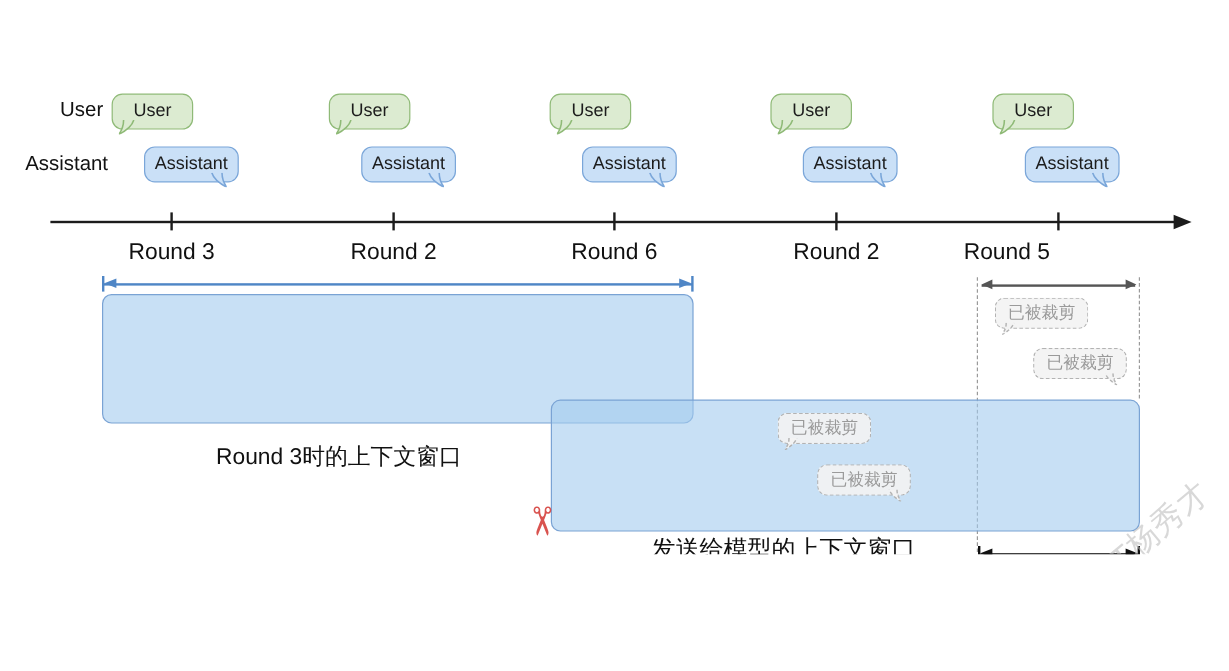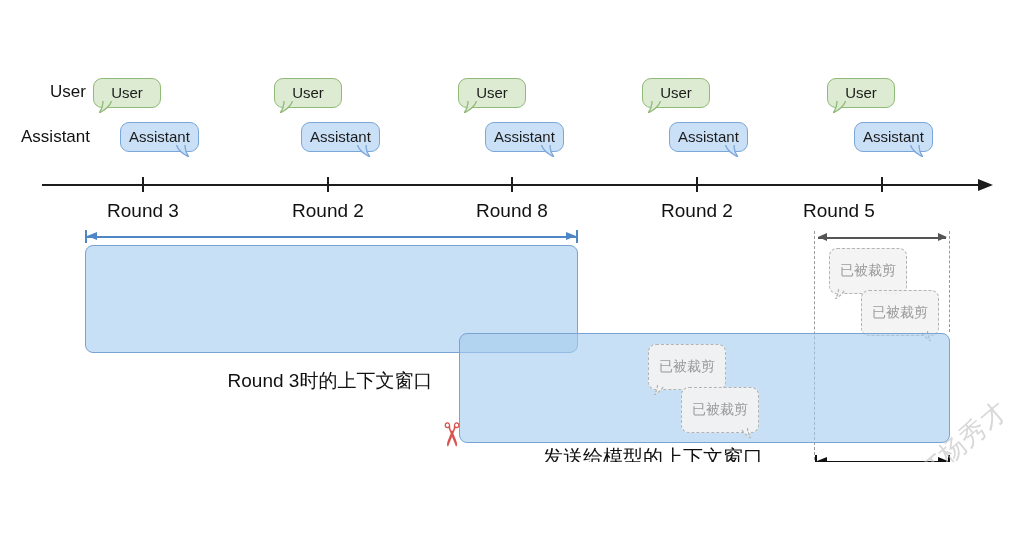--- a/index.html
+++ b/index.html
@@ -51,21 +51,21 @@
   
   .window-rect {
     background:rgba(164,203,239,0.60);
     border:1.5px solid #7aa3d4; border-radius:8px;
   }
 
   
   .trim {
     position:absolute; border:1.4px dashed #b3b3b3; border-radius:8px;
     background:rgba(243,243,243,0.90); color:#9a9a9a;
-    font-size:14px; padding:13px 10px; white-space:nowrap;
+    font-size:14px; padding:3px 10px; white-space:nowrap;
   }
   .trim .tail { position:absolute; bottom:-9px; }
   .trim .tail.tl { left:5px; } .trim .tail.tr { right:7px; }
 
   
   .anno { font-size:19px; color:#111; white-space:nowrap; }
   .scissors {
     font-size:33px; color:#d9534f; transform:rotate(90deg);
     transform-origin:center; line-height:1;
   }
@@ -151,21 +151,21 @@
 
   <div class="abs tl-line"></div>
   <div class="abs tl-head"></div>
   <div class="abs tick" style="left:142px"></div>
   <div class="abs tick" style="left:327px"></div>
   <div class="abs tick" style="left:511px"></div>
   <div class="abs tick" style="left:696px"></div>
   <div class="abs tick" style="left:881px"></div>
   <div class="abs round-label" style="left:68px">Round 3</div>
   <div class="abs round-label" style="left:253px">Round 2</div>
-  <div class="abs round-label" style="left:437px">Round 8</div>
+  <div class="abs round-label" style="left:437px">Round 6</div>
   <div class="abs round-label" style="left:622px">Round 2</div>
   <div class="abs round-label" style="left:764px">Round 5</div>
 
   <div class="abs mline z2" style="left:86px;top:236px;width:491px;background:#4f86c6"></div>
   <div class="abs bar z2" style="left:85px;top:230px;height:13px;background:#4f86c6"></div>
   <div class="abs bar z2" style="left:576px;top:230px;height:13px;background:#4f86c6"></div>
   <div class="abs ah l z2" style="left:87px;top:232px;border-right:10px solid #4f86c6"></div>
   <div class="abs ah r z2" style="left:566px;top:232px;border-left:10px solid #4f86c6"></div>
 
   <div class="abs vdash z1" style="left:814px;top:231px;height:229px"></div>
@@ -193,21 +193,21 @@
     <span class="tail tl"><svg width="13" height="10" viewBox="0 0 13 10">
           <path d="M3.5,0 C3.5,4 2.5,6 0,10 C5,7 8.5,4 10,0" fill="#f3f3f3" stroke="#b3b3b3" stroke-width="1.2" stroke-dasharray="3 2"></path>
         </svg></span>
   </div>
   <div class="trim z5" style="left:681px;top:387px"><span>已被裁剪</span>
     <span class="tail tr"><svg width="13" height="10" viewBox="0 0 13 10">
           <path d="M9.5,0 C9.5,4 10.5,6 13,10 C8,7 4.5,4 3,0" fill="#f3f3f3" stroke="#b3b3b3" stroke-width="1.2" stroke-dasharray="3 2"></path>
         </svg></span>
   </div>
 
-  <div class="abs anno z5" style="left:180px;top:368px;width:300px;text-align:center">Round 3时的上下文窗口</div>
+  <div class="abs anno z5" style="left:180px;top:368px;width:300px;">Round 3时的上下文窗口</div>
 
   <div class="abs scissors z6" style="left:438px;top:418px">✂</div>
   <div class="abs anno z6" style="left:450px;top:468px">截断</div>
 
   <div class="abs anno z6" style="left:543px;top:444px;font-size:20px">发送给模型的上下文窗口</div>
 
   <div class="abs mline z2" style="left:817px;top:461px;width:131px;background:#111"></div>
   <div class="abs bar z2" style="left:815px;top:455px;height:14px;background:#111"></div>
   <div class="abs bar z2" style="left:948px;top:455px;height:14px;background:#111"></div>
   <div class="abs ah l z2" style="left:817px;top:457px;border-right:10px solid #111"></div>

